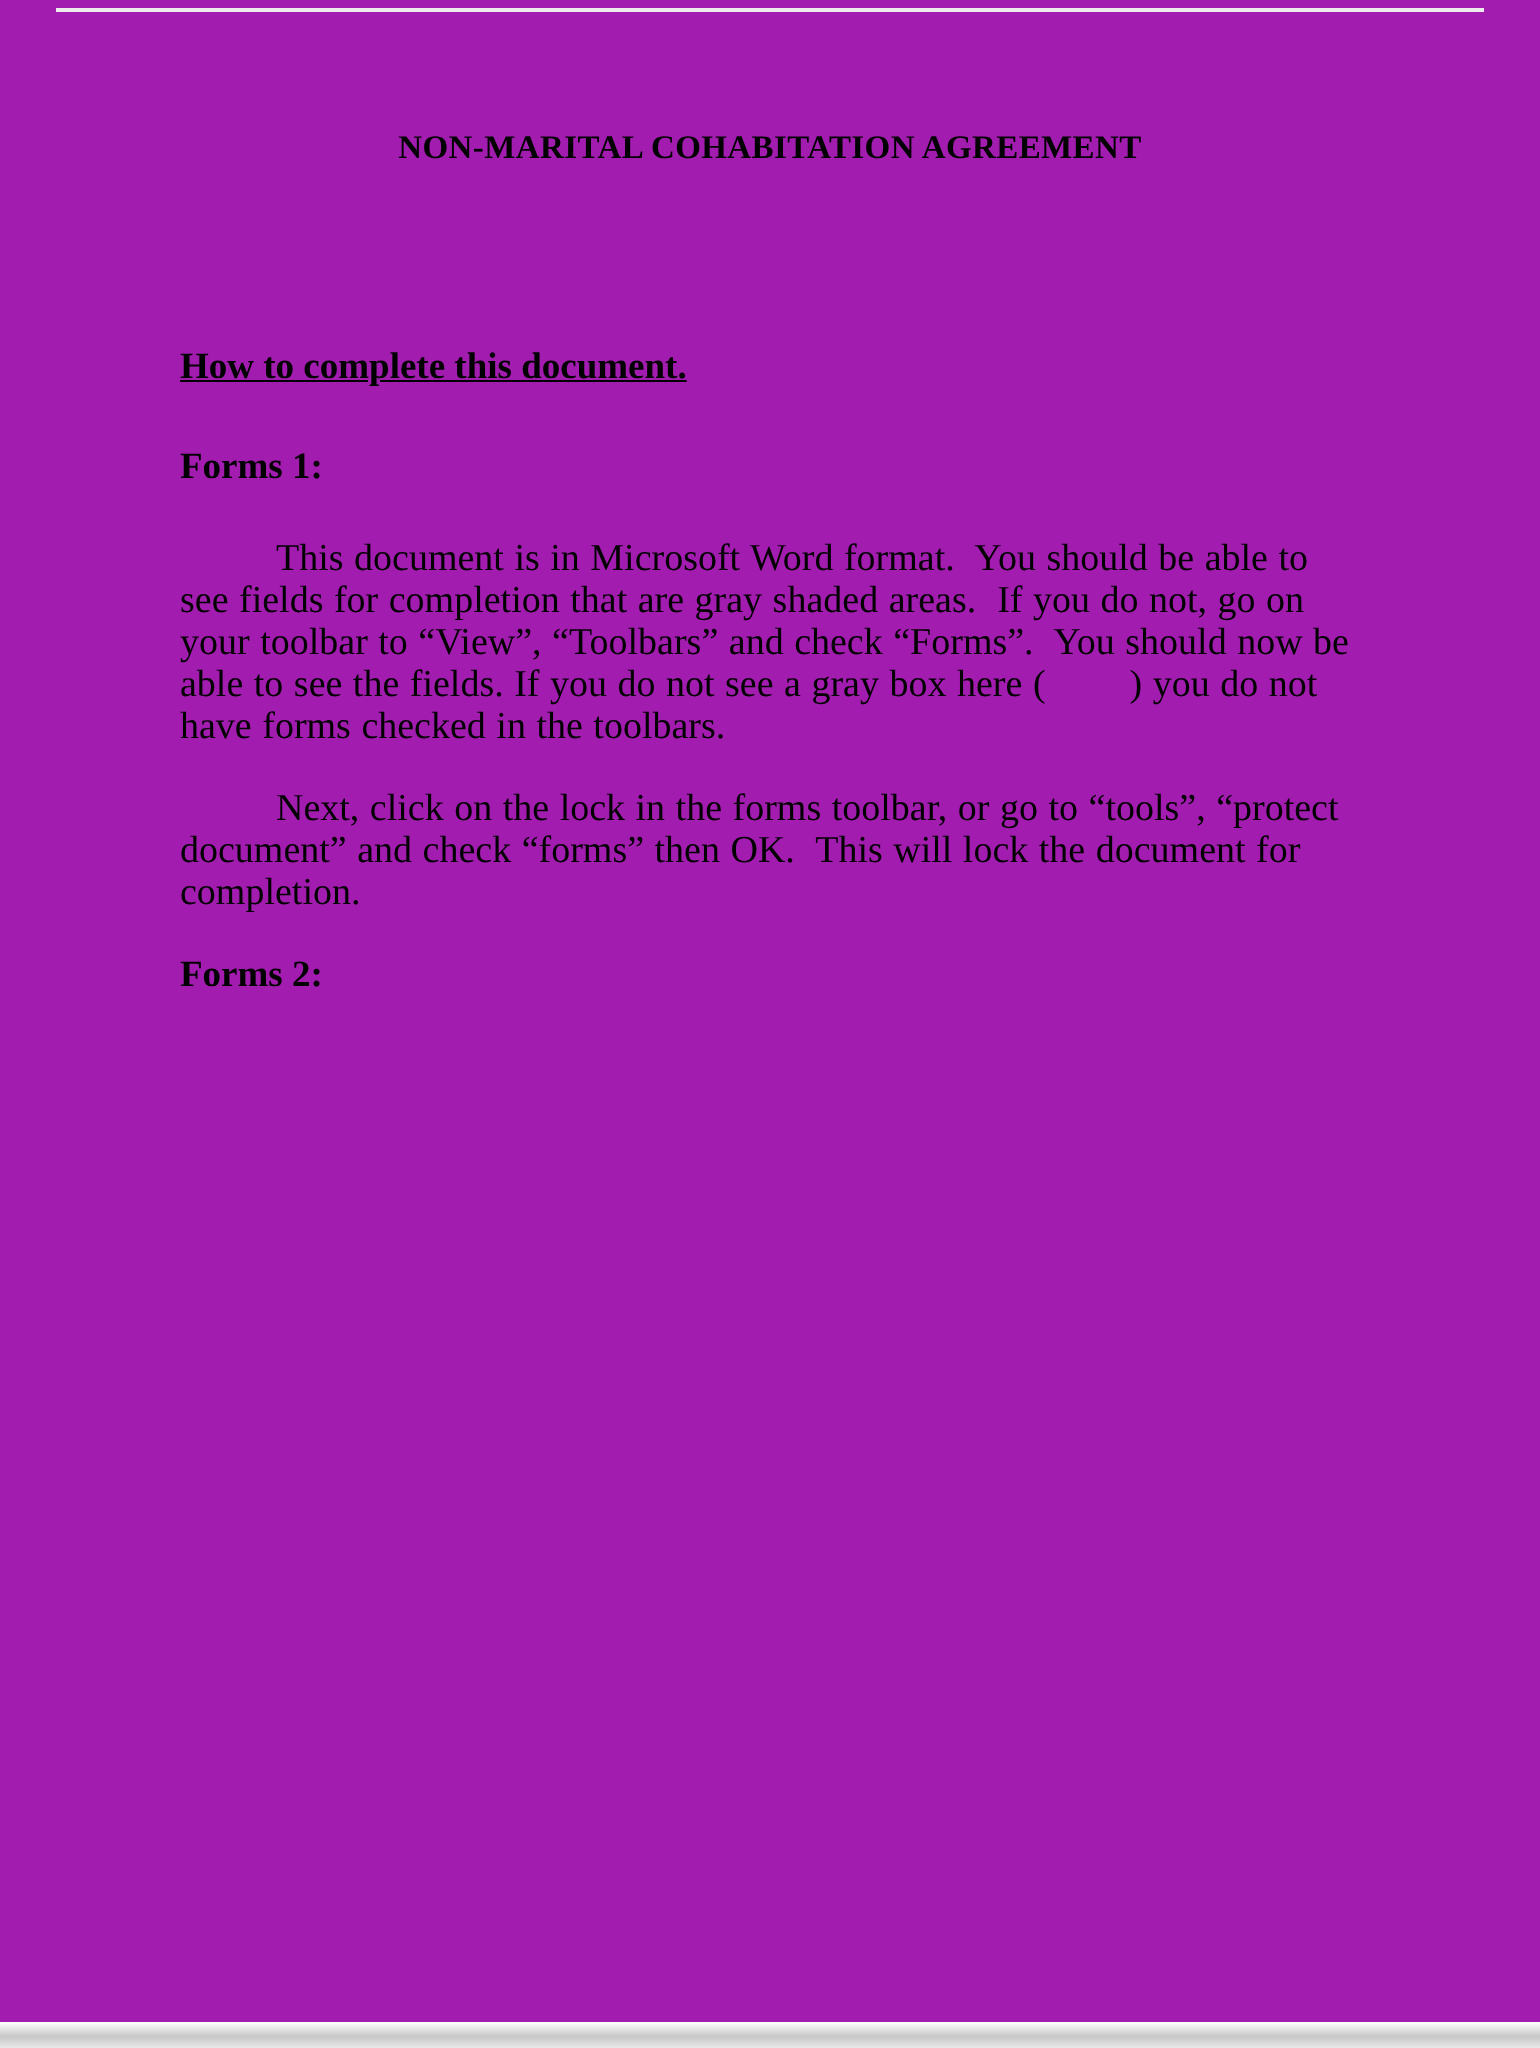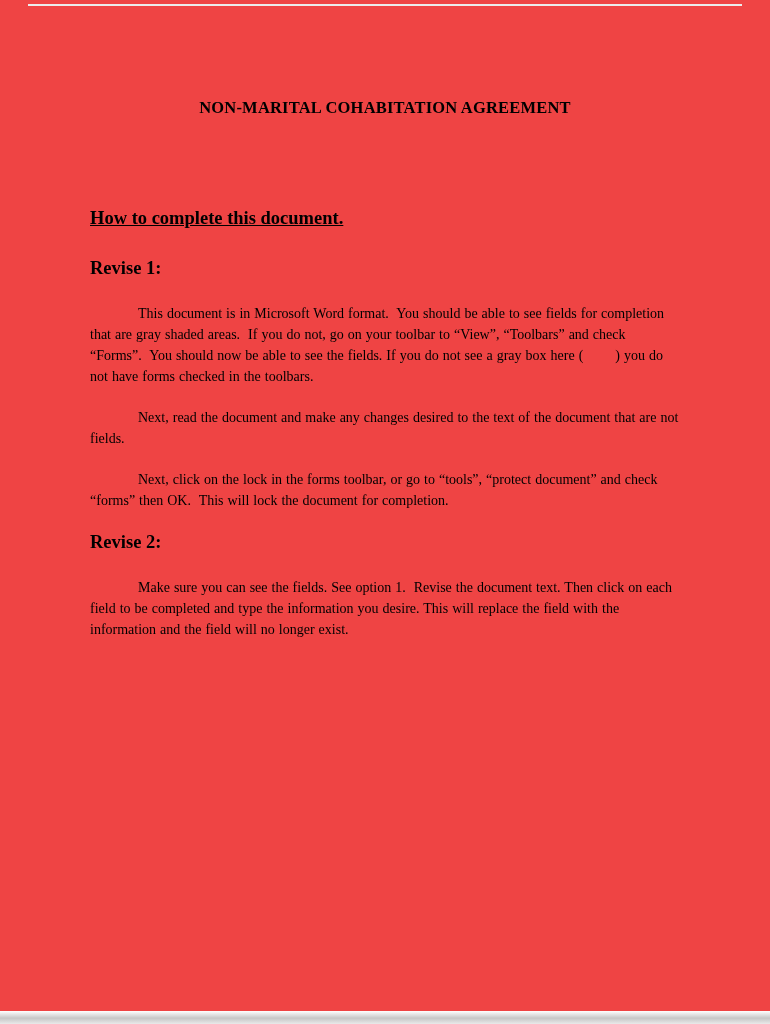--- a/index.html
+++ b/index.html
@@ -4,23 +4,23 @@
 <style>
   html, body {
     margin: 0;
     padding: 0;
     background: #ffffff;
   }
   .page {
     position: relative;
     width: 770px;
     height: 1024px;
-    background: #ef4444;
+    background: #a21caf;
     box-sizing: border-box;
-    padding: 98px 90px 0 90px;
+    padding: 64px 90px 0 90px;
     font-family: "Liberation Serif", "DejaVu Serif", serif;
     color: #000000;
     overflow: hidden;
   }
   .doc-title {
     font-size: 16.5px;
     font-weight: bold;
     text-align: center;
     line-height: 19px;
     margin: 0 0 90px 0;
@@ -33,21 +33,21 @@
     margin: 0 0 28px 0;
     text-decoration: underline;
   }
   .section-heading {
     font-size: 18.5px;
     font-weight: bold;
     line-height: 22px;
     margin: 0 0 24px 0;
   }
   .para {
-    font-size: 14px;
+    font-size: 19px;
     line-height: 21px;
     margin: 0 0 20px 0;
     text-indent: 48px;
     white-space: pre-wrap;
     word-spacing: 0.5px;
   }
   
   .scan-edge-top {
     position: absolute;
     top: 4px;
@@ -68,28 +68,26 @@
 </head>
 <body>
 
 <div class="page">
   <div class="scan-edge-top"></div>
 
   <div class="doc-title">NON-MARITAL COHABITATION AGREEMENT</div>
 
   <div class="intro-heading">How to complete this document.</div>
 
-  <div class="section-heading">Revise 1:</div>
+  <div class="section-heading">Forms 1:</div>
 
   <p class="para">This document is in Microsoft Word format.  You should be able to see fields for completion that are gray shaded areas.  If you do not, go on your toolbar to “View”, “Toolbars” and check “Forms”.  You should now be able to see the fields. If you do not see a gray box here (&nbsp;&nbsp;&nbsp;&nbsp;&nbsp;&nbsp;&nbsp;&nbsp;) you do not have forms checked in the toolbars.</p>
 
-  <p class="para">Next, read the document and make any changes desired to the text of the document that are not fields.</p>
 
   <p class="para">Next, click on the lock in the forms toolbar, or go to “tools”, “protect document” and check “forms” then OK.  This will lock the document for completion.</p>
 
 
 
-  <div class="section-heading">Revise 2:</div>
+  <div class="section-heading">Forms 2:</div>
 
-  <p class="para">Make sure you can see the fields. See option 1.  Revise the document text. Then click on each field to be completed and type the information you desire. This will replace the field with the information and the field will no longer exist.</p>
 
   <div class="scan-edge-bottom"></div>
 </div>
 
 </body></html>

